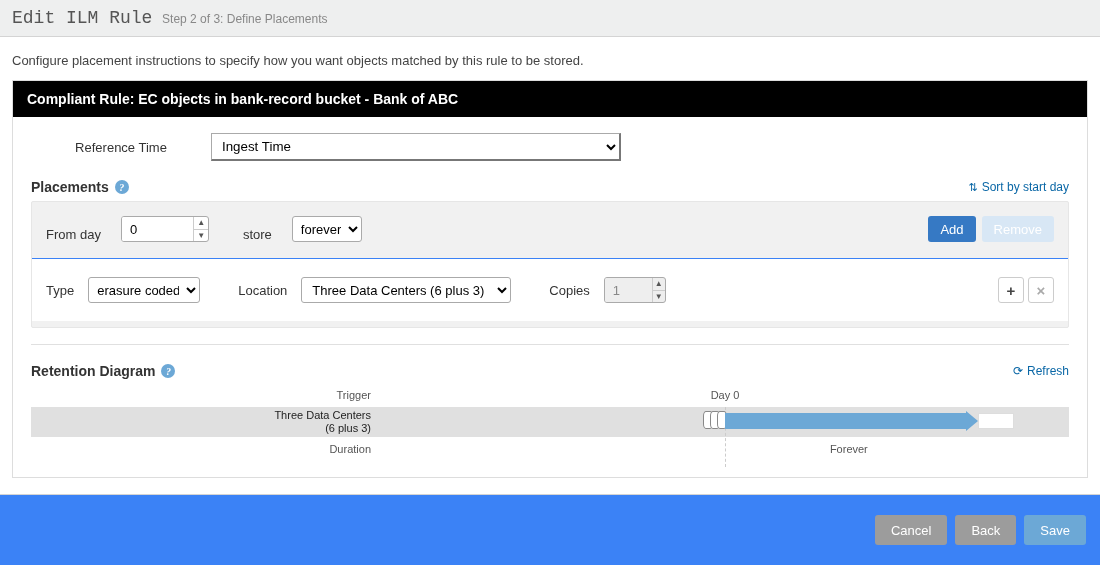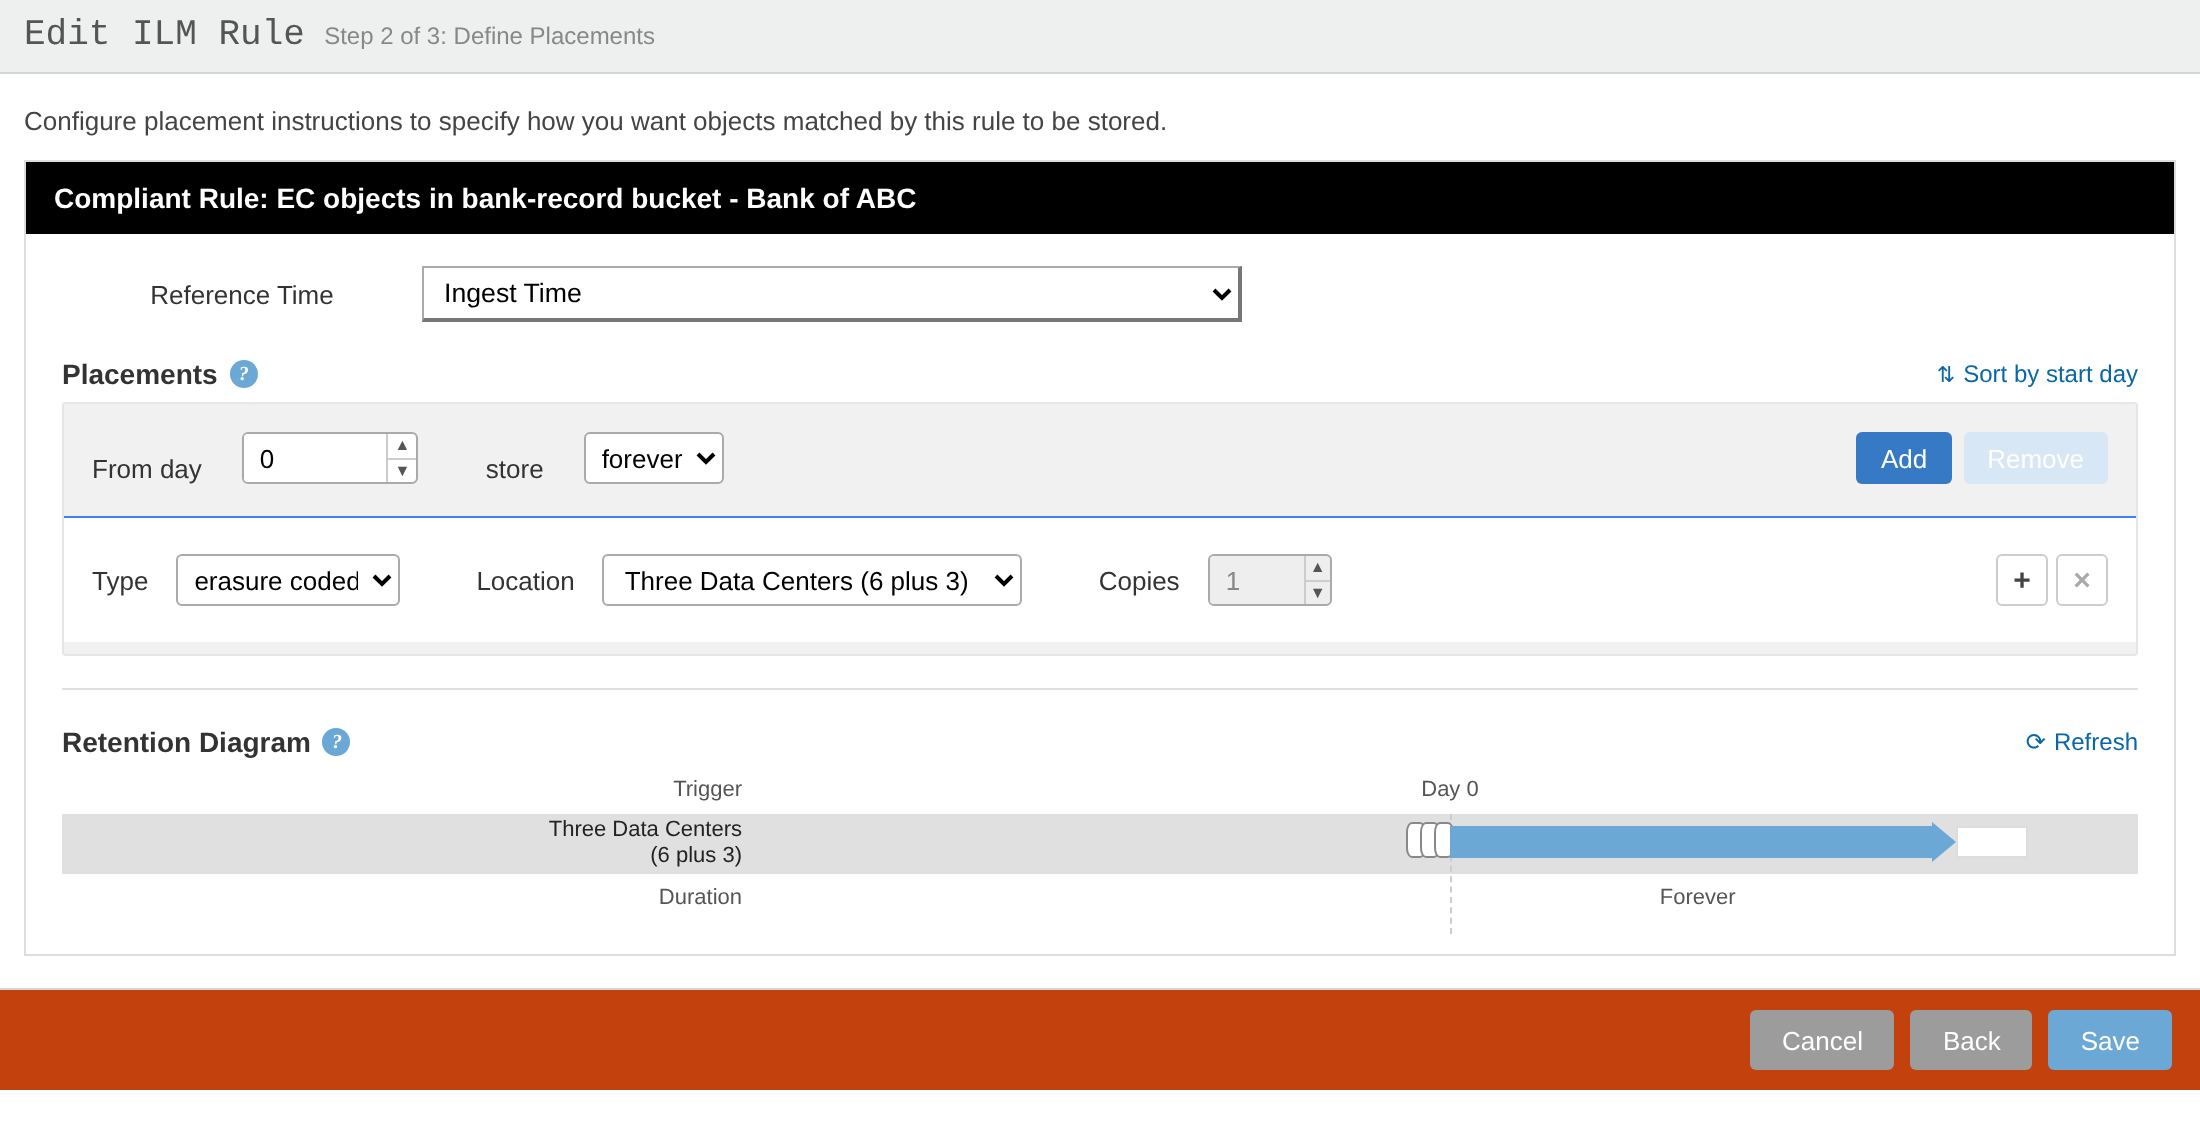--- a/index.html
+++ b/index.html
@@ -96,23 +96,23 @@
   .blue-arrow {
     position:absolute; left: calc(50% + 35%); top:4px;
     width:0; height:0; border-top:10px solid transparent; border-bottom:10px solid transparent; border-left:12px solid #6ca8d6;
   }
   .white-ext {
     position:absolute; left: calc(50% + 35% + 12px); top:6px; height:16px; right:8%;
     background:#fff; border:1px solid #ddd;
   }
   .vline { position:absolute; left:50%; top:0; bottom:-30px; width:0; border-left:1px dashed #ccc;}
   .footer-bar {
-    background:#c2410c; border-top:1px solid #d4d4d4;
+    background:#3b82f6; border-top:1px solid #d4d4d4;
     display:flex; justify-content:flex-end; gap:8px;
-    padding:10px 14px; margin-top:10px;
+    padding:20px 14px; margin-top:10px;
   }
   .fbtn { height:30px; padding:0 16px; border:none; border-radius:3px; font-size:13px; cursor:pointer;}
   .fbtn-grey { background:#9c9c9c; color:#fff;}
   .fbtn-blue { background:#6ca8d6; color:#fff;}
   .sort-icon { font-size:11px; }
   .refresh-icon { font-size:12px; display:inline-block; }
 </style>
 </head>
 <body>
 

